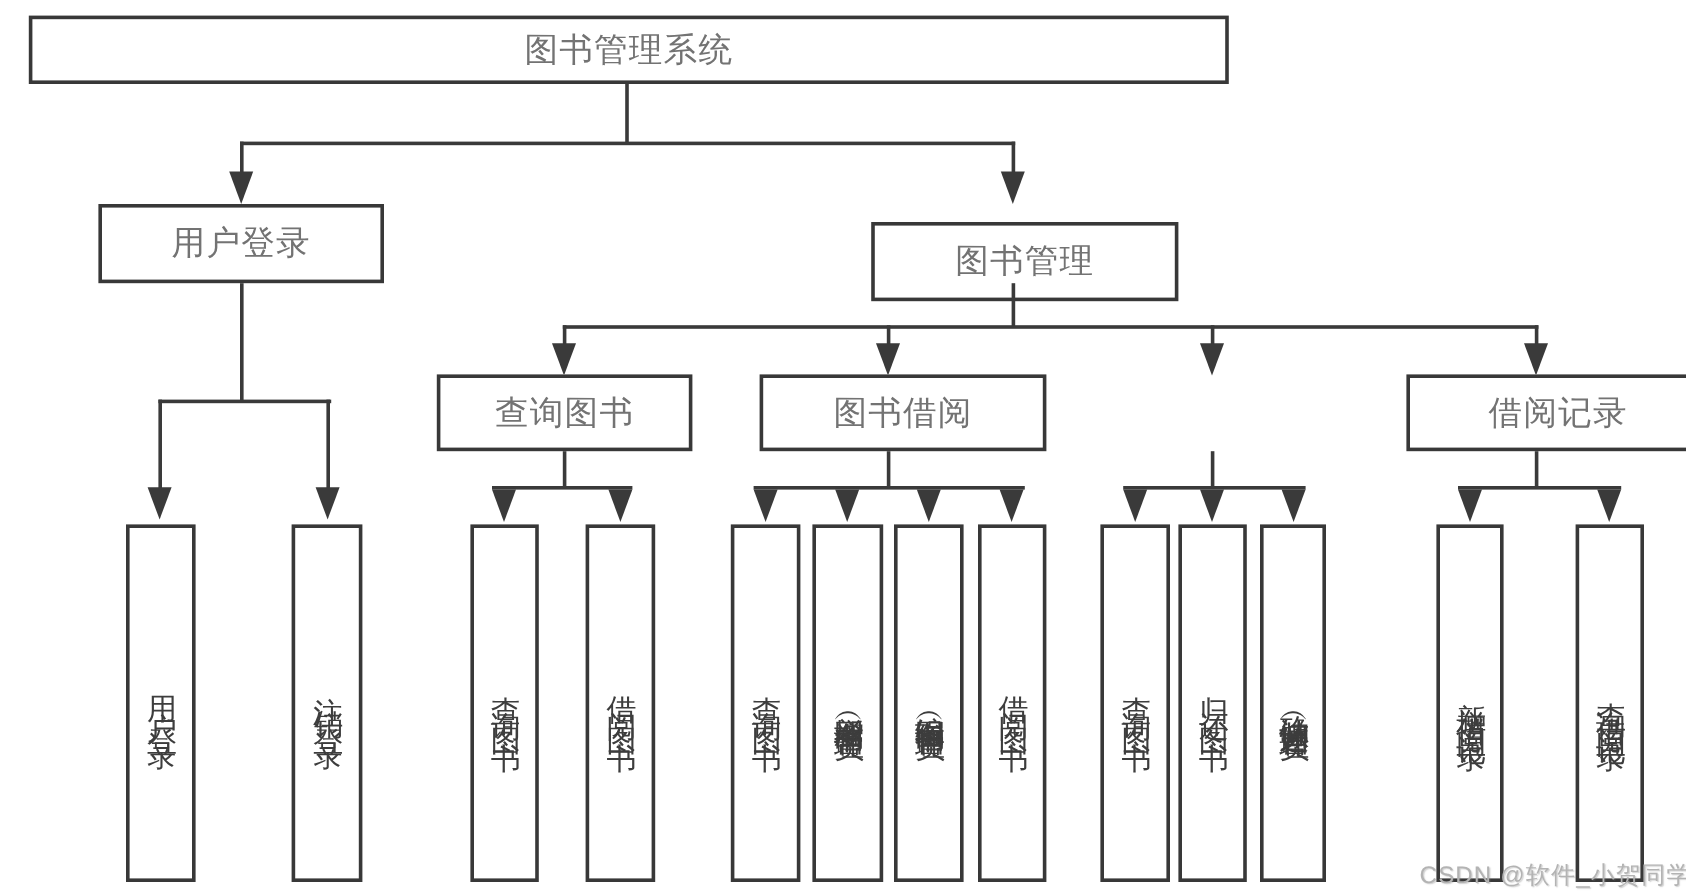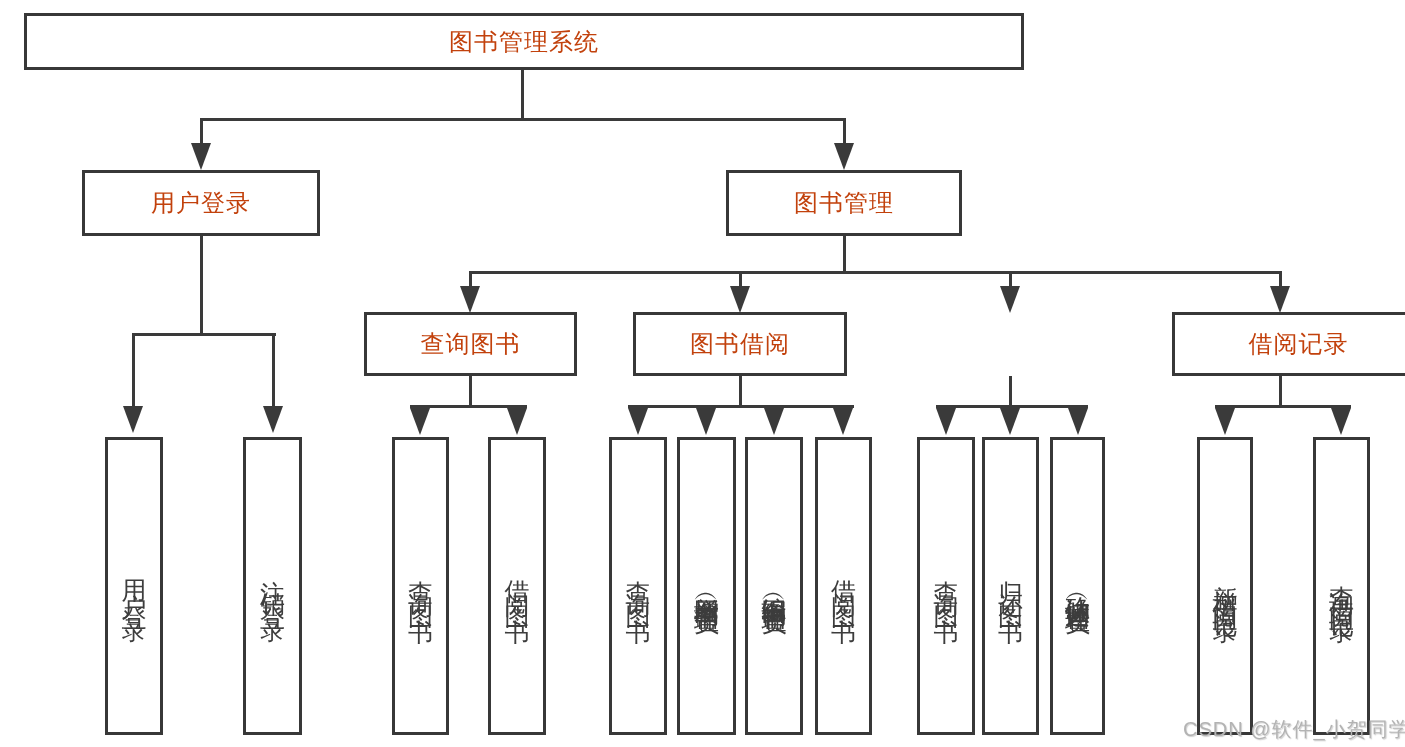--- a/index.html
+++ b/index.html
@@ -15,22 +15,22 @@
   .node, .vnode {
     position: absolute;
     box-sizing: border-box;
     border: 3px solid #383838;
     background: #ffffff;
     display: flex;
     align-items: center;
     justify-content: center;
   }
   .nlabel {
-    font-size: 24px;
-    color: #c2410c;
+    font-size: 28px;
+    color: #737373;
     letter-spacing: 1px;
     white-space: nowrap;
     font-family: Liberation Mono, monospace;
   }
   .vnode { height: 298px; }
   .vlabel {
     writing-mode: vertical-rl;
     text-orientation: mixed;
     font-size: 25px;
     color: #3d3d3d;
@@ -73,21 +73,21 @@
   <div class="ln" style="left:521px;top:70px;width:3px;height:50px"></div>
   <div class="ln" style="left:200px;top:118px;width:646px;height:3px"></div>
   <div class="ln" style="left:200px;top:118px;width:3px;height:28px"></div>
   <div class="arr" style="left:191px;top:143px"></div>
   <div class="ln" style="left:843px;top:118px;width:3px;height:28px"></div>
   <div class="arr" style="left:834px;top:143px"></div>
 
   <div class="node" style="left:82px;top:170px;width:238px;height:66px">
     <span class="nlabel">用户登录</span>
   </div>
-  <div class="node" style="left:726px;top:170px;width:236px;height:66px">
+  <div class="node" style="left:726px;top:185px;width:256px;height:66px">
     <span class="nlabel">图书管理</span>
   </div>
 
   <div class="ln" style="left:200px;top:236px;width:3px;height:99px"></div>
   <div class="ln" style="left:132px;top:333px;width:144px;height:3px"></div>
   <div class="ln" style="left:132px;top:333px;width:3px;height:74px"></div>
   <div class="arr" style="left:123px;top:406px"></div>
   <div class="ln" style="left:272px;top:333px;width:3px;height:74px"></div>
   <div class="arr" style="left:263px;top:406px"></div>
 
@@ -98,21 +98,21 @@
   <div class="ln" style="left:739px;top:271px;width:3px;height:18px"></div>
   <div class="arr" style="left:730px;top:286px"></div>
   <div class="ln" style="left:1009px;top:271px;width:3px;height:18px"></div>
   <div class="arr" style="left:1000px;top:286px"></div>
   <div class="ln" style="left:1279px;top:271px;width:3px;height:18px"></div>
   <div class="arr" style="left:1270px;top:286px"></div>
 
   <div class="node" style="left:364px;top:312px;width:213px;height:64px">
     <span class="nlabel">查询图书</span>
   </div>
-  <div class="node" style="left:633px;top:312px;width:214px;height:64px">
+  <div class="node" style="left:633px;top:312px;width:239px;height:64px">
     <span class="nlabel">图书借阅</span>
   </div>
   <div class="node" style="left:1172px;top:312px;width:253px;height:64px">
     <span class="nlabel">借阅记录</span>
   </div>
 
   <div class="ln" style="left:469px;top:376px;width:3px;height:31px"></div>
   <div class="ln" style="left:410px;top:405px;width:117px;height:3px"></div>
   <div class="arr" style="left:410px;top:408px"></div>
   <div class="arr" style="left:507px;top:408px"></div>

